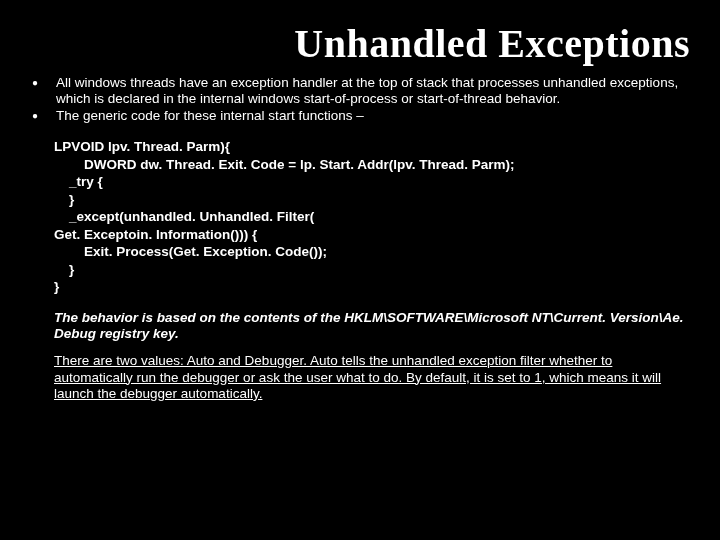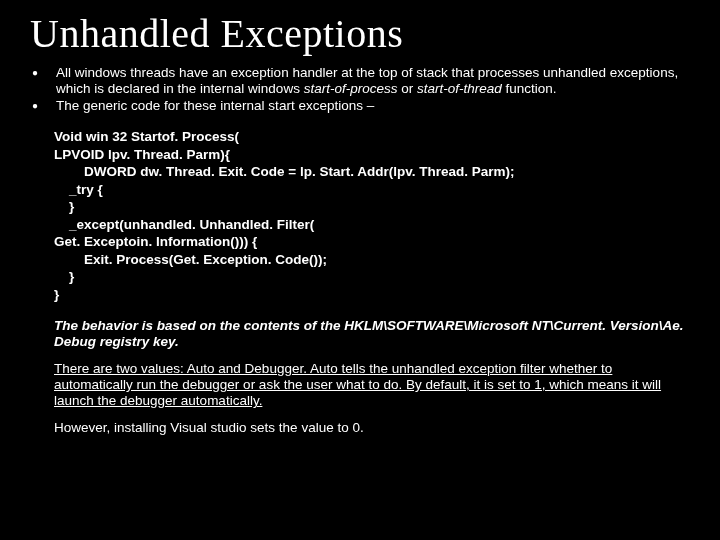--- a/index.html
+++ b/index.html
@@ -14,23 +14,23 @@
   }
   .slide {
     width: 720px;
     height: 540px;
     box-sizing: border-box;
     padding: 0 30px 20px 30px;
   }
   .title {
     font-family: "Times New Roman", Times, serif;
     font-size: 40px;
-    font-weight: 400;
-    text-align: left;
-    margin: 10px 0 8px 0;
+    font-weight: 700;
+    text-align: right;
+    margin: 20px 0 8px 0;
     letter-spacing: 0.5px;
   }
   .bullets {
     font-size: 13.5px;
     line-height: 1.15;
   }
   .bullet-row {
     display: flex;
     align-items: flex-start;
     margin-bottom: 2px;
@@ -39,21 +39,21 @@
     width: 24px;
     flex: none;
     text-align: left;
     font-size: 10px;
     line-height: 1.6;
     padding-left: 2px;
   }
   .bullet-text {
     flex: 1;
   }
-  .italic { font-style: italic; }
+  .italic { }
   .code-block {
     margin: 14px 0 14px 24px;
     font-size: 13.5px;
     font-weight: 700;
     line-height: 1.3;
   }
   .code-line { white-space: pre; }
   .footer {
     margin: 4px 0 0 24px;
     font-size: 13.5px;
@@ -66,44 +66,42 @@
 <body>
 
 <div class="slide">
 
   <div class="title">Unhandled Exceptions</div>
 
   <div class="bullets">
     <div class="bullet-row">
       <div class="bullet-dot">●</div>
       <div class="bullet-text">
-        <span>All windows threads have an exception handler at the top of stack that processes unhandled exceptions, which is declared in the internal windows </span><span class="italic">start-of-process</span><span> or </span><span class="italic">start-of-thread</span><span> function.</span>
+        <span>All windows threads have an exception handler at the top of stack that processes unhandled exceptions, which is declared in the internal windows </span><span class="italic">start-of-process</span><span> or </span><span class="italic">start-of-thread</span><span> behavior.</span>
       </div>
     </div>
     <div class="bullet-row">
       <div class="bullet-dot">●</div>
-      <div class="bullet-text">The generic code for these internal start exceptions –</div>
+      <div class="bullet-text">The generic code for these internal start functions –</div>
     </div>
   </div>
 
   <div class="code-block">
-    <div class="code-line">Void win 32 Startof. Process(</div>
     <div class="code-line">LPVOID lpv. Thread. Parm){</div>
     <div class="code-line"></div>
     <div class="code-line">        DWORD dw. Thread. Exit. Code = lp. Start. Addr(lpv. Thread. Parm);</div>
     <div class="code-line">    _try {</div>
     <div class="code-line">    }</div>
     <div class="code-line">    _except(unhandled. Unhandled. Filter(</div>
     <div class="code-line">Get. Exceptoin. Information())) {</div>
     <div class="code-line">        Exit. Process(Get. Exception. Code());</div>
     <div class="code-line">    }</div>
     <div class="code-line">}</div>
   </div>
 
   <div class="footer">
     <p>
       <span class="bi">The behavior is based on the contents of the HKLM\SOFTWARE\Microsoft NT\Current. Version\Ae. Debug </span><span class="bi">registry key.</span>
     </p>
     <p style="padding-left:0; text-indent:0; margin-left:0; padding-right:10px;text-decoration:underline;">There are two values: Auto and Debugger. Auto tells the unhandled exception filter whether to automatically run the debugger or ask the user what to do. By default, it is set to 1, which means it will launch the debugger automatically.</p>
-    <p>However, installing Visual studio sets the value to 0.</p>
   </div>
 
 </div>
 
 </body></html>

